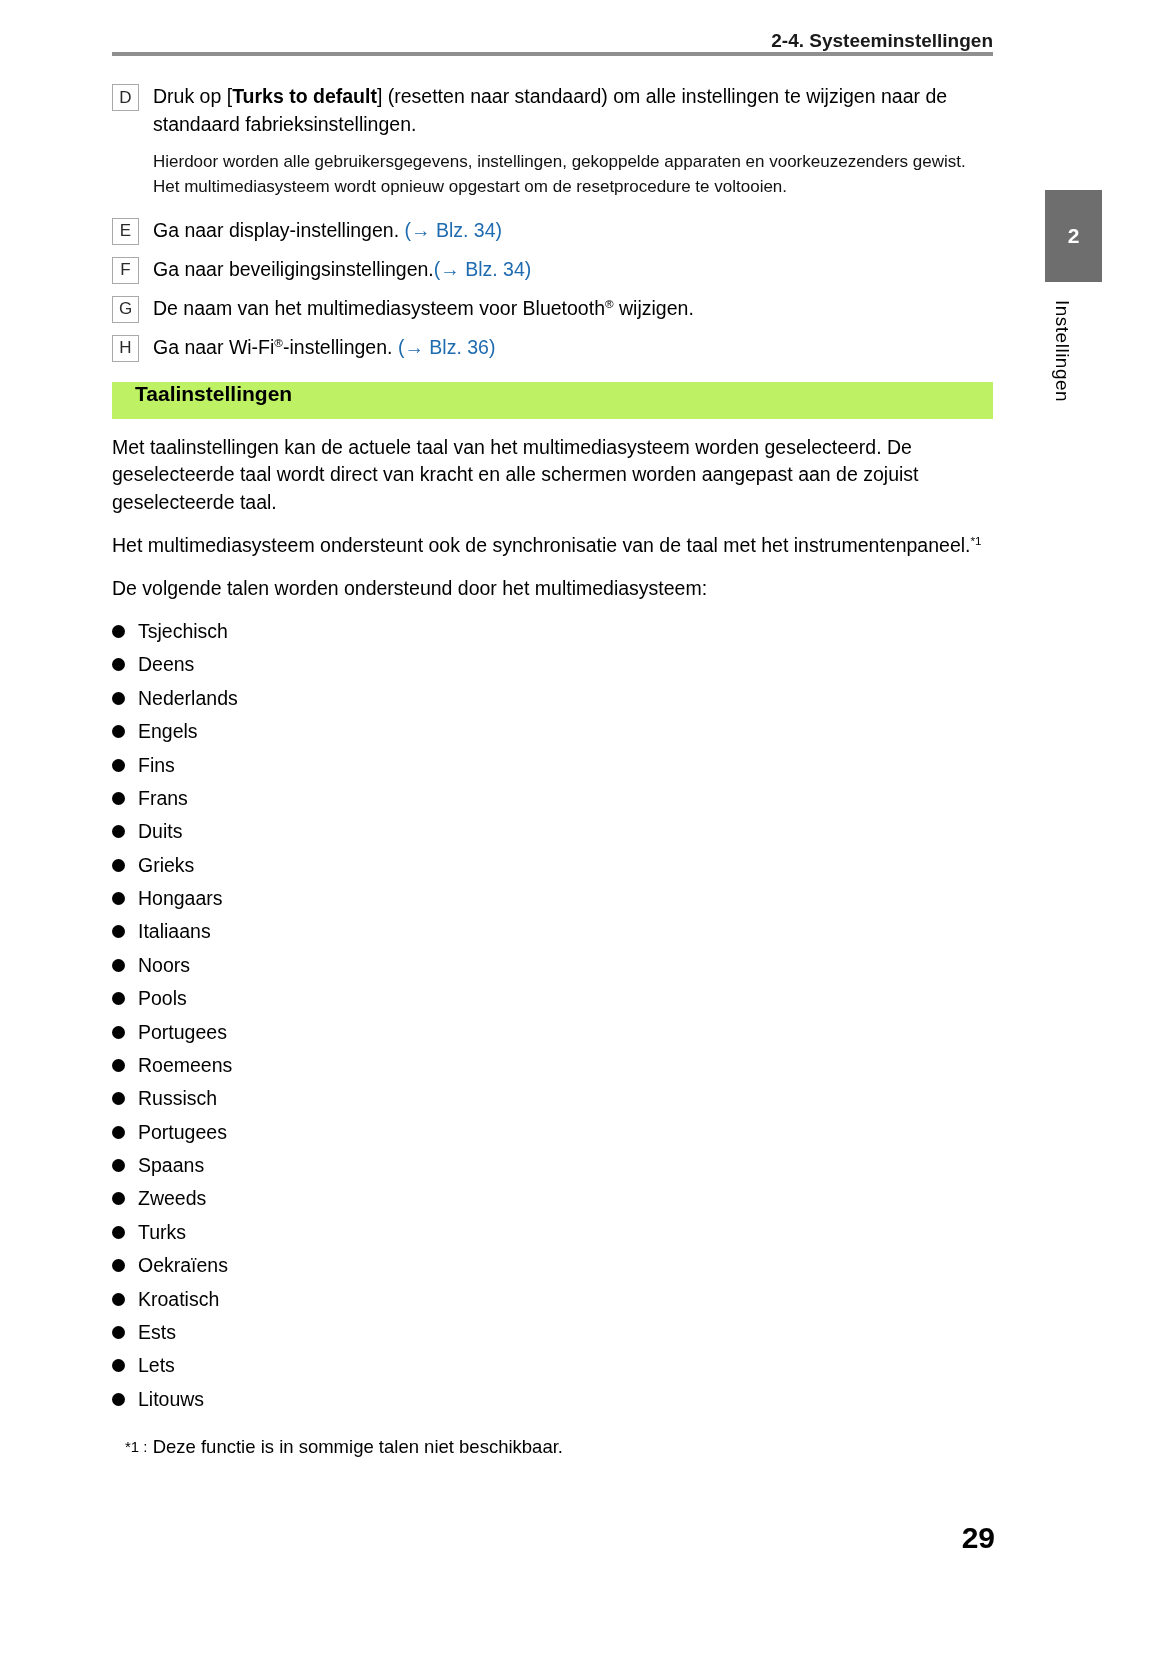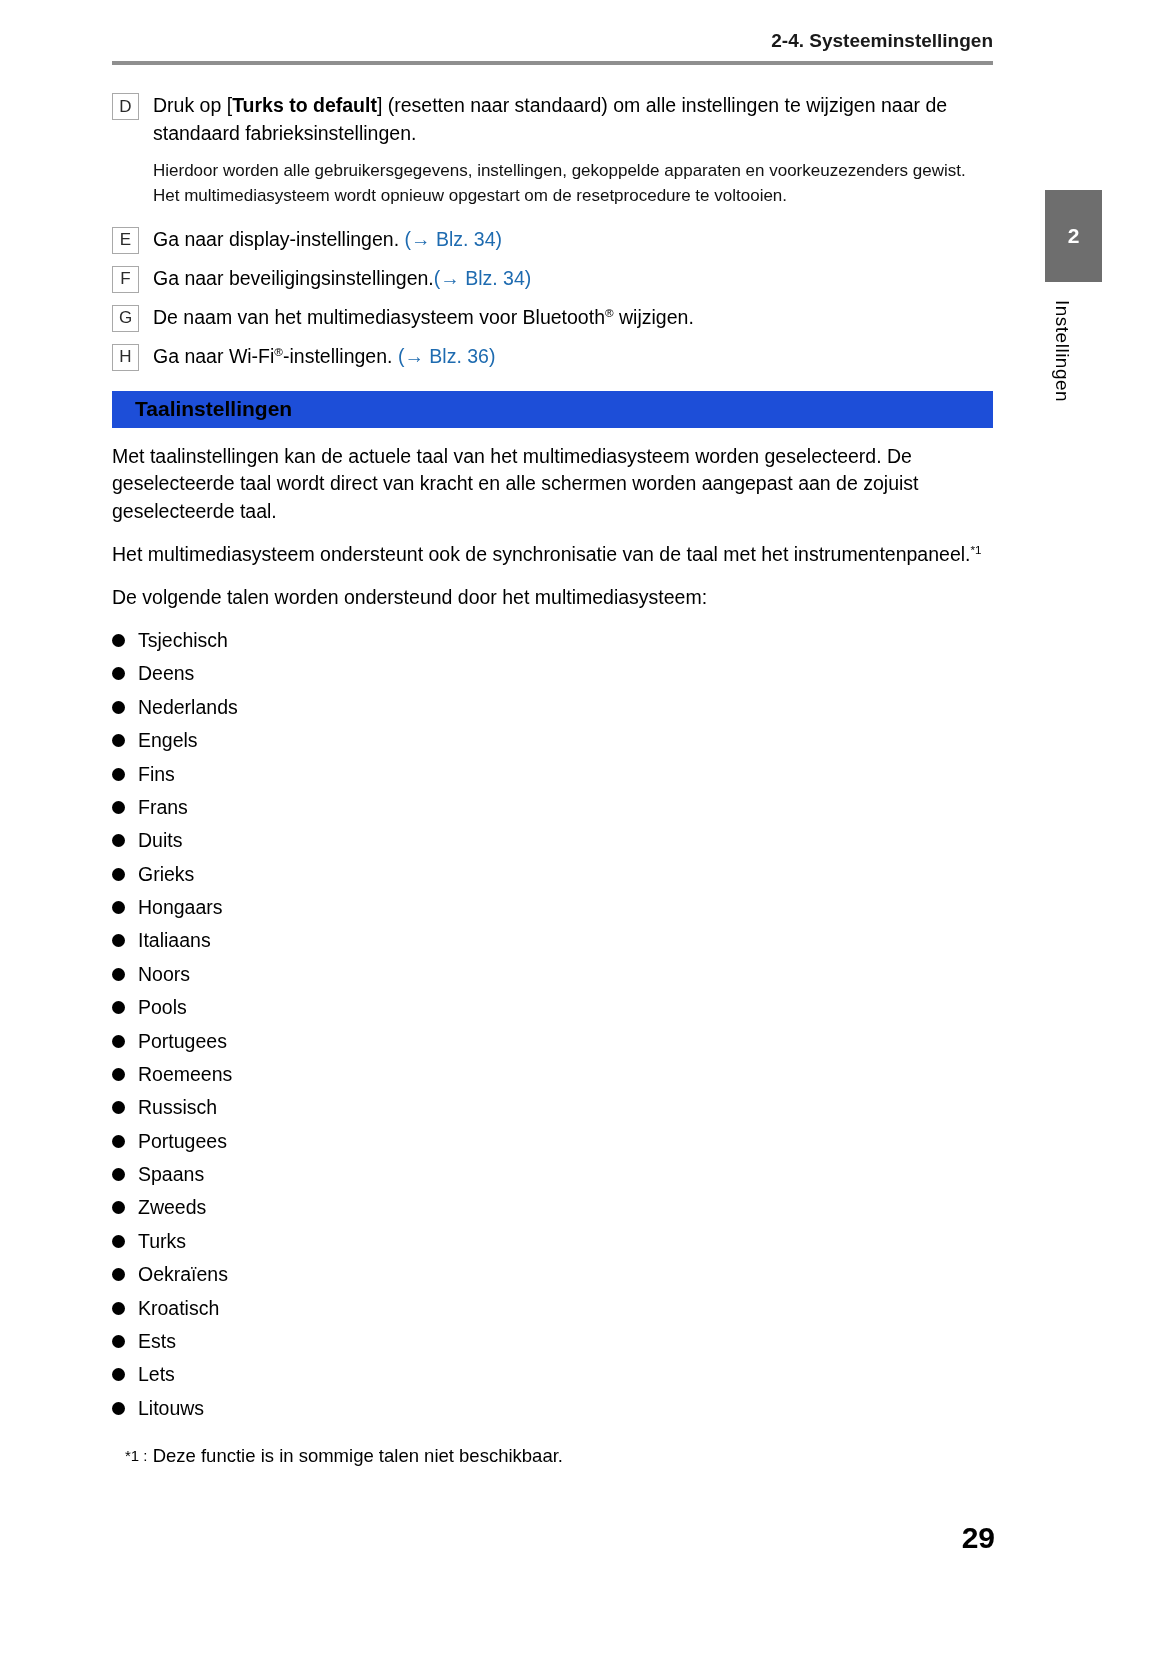--- a/index.html
+++ b/index.html
@@ -6,43 +6,43 @@
   html,body { background:#ffffff; }
   body {
     width:1165px; height:1653px; position:relative;
     font-family:"Liberation Sans", sans-serif; color:#000;
     overflow:hidden;
   }
   .content { position:absolute; left:112px; top:30px; width:881px; }
 
   .page-header {
     text-align:right; font-weight:bold; font-size:19px;
-    padding-bottom:9px; border-bottom:4px solid #8f8f8f; color:#1a1a1a;
+    border-bottom:4px solid #8f8f8f; color:#1a1a1a;
   }
 
   .items { margin-top:26px; }
   .item-row { display:flex; gap:14px; align-items:flex-start; margin-bottom:10px; }
   .letter-box {
     flex:0 0 auto; width:27px; height:27px; margin-top:2px;
     border:1px solid #a9a9a9; display:flex; align-items:center; justify-content:center;
     font-size:17px; color:#2a2a2a; background:#fff;
   }
   .item-text { font-size:19.5px; line-height:1.45; }
   .item-text .bold { font-weight:bold; }
   .page-link { color:#1e6bb0; text-decoration:none; cursor:pointer; }
   sup.rsym { font-size:60%; vertical-align:super; }
   sup.fnref { font-size:60%; vertical-align:super; }
 
   .note-text {
     margin:2px 0 16px 41px; font-size:17px; line-height:1.5; color:#111;
   }
 
   .section-bar {
-    margin-top:20px; height:37px; background:#1d4ed8;
-    display:flex; align-items:center;
+    margin-top:20px; height:37px; background:#bef264;
+    display:flex; align-items:flex-start;
   }
   .section-bar .cap { width:10px; background:#63686d; }
   .section-bar .title {
     display:flex; align-items:center; margin-left:13px;
     font-size:21px; font-weight:bold; color:#000;
   }
 
   .para { font-size:19.5px; line-height:1.43; margin-top:15px; }
 
   .language-list { list-style:none; margin-top:12px; }

